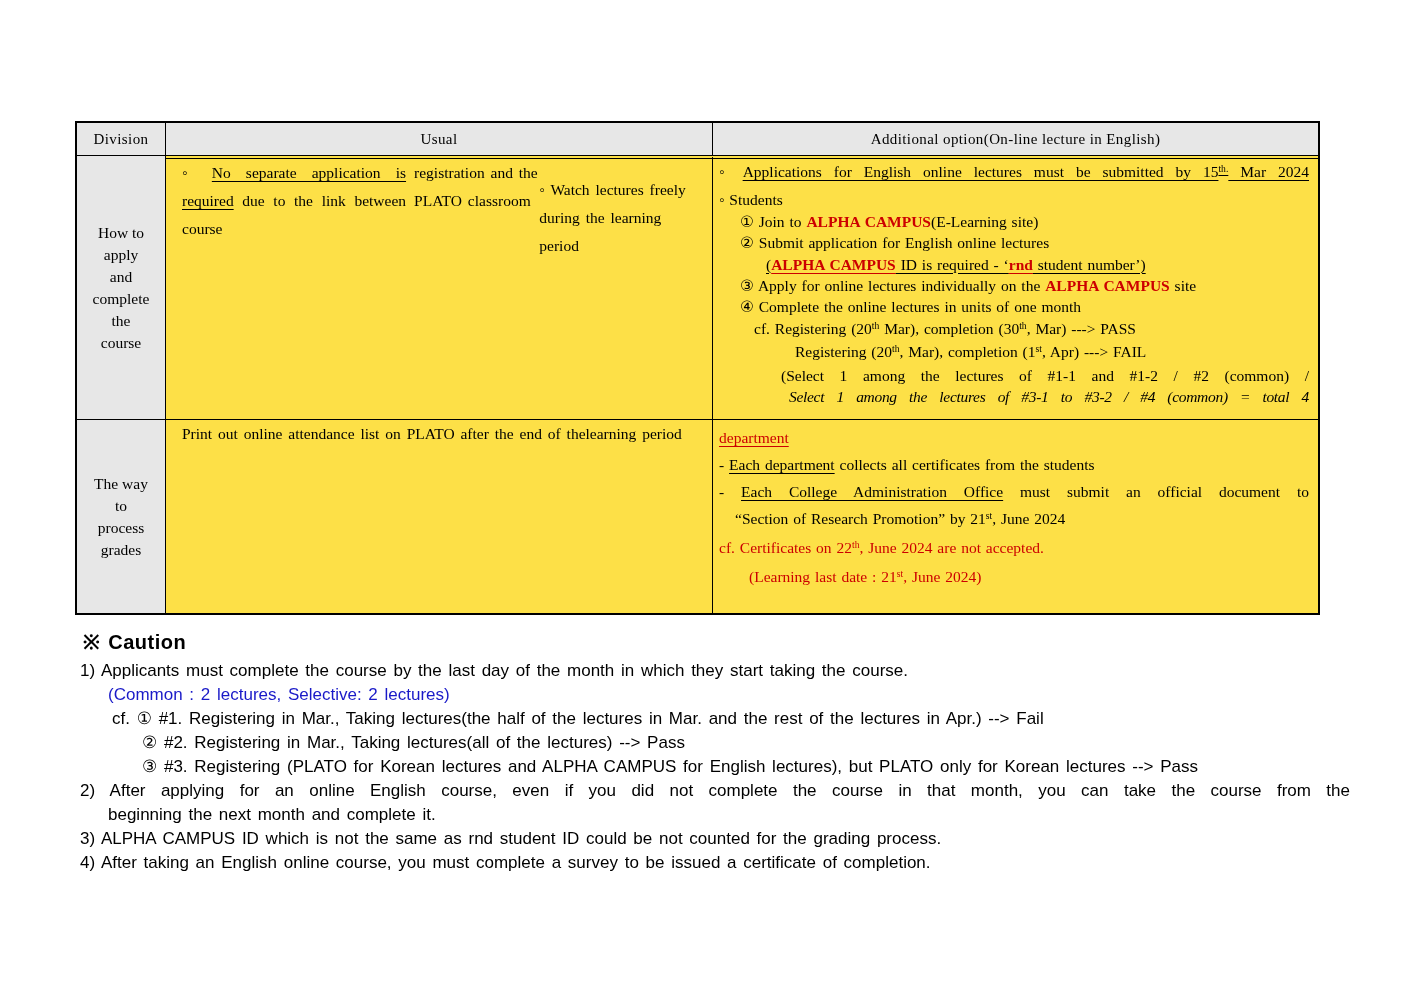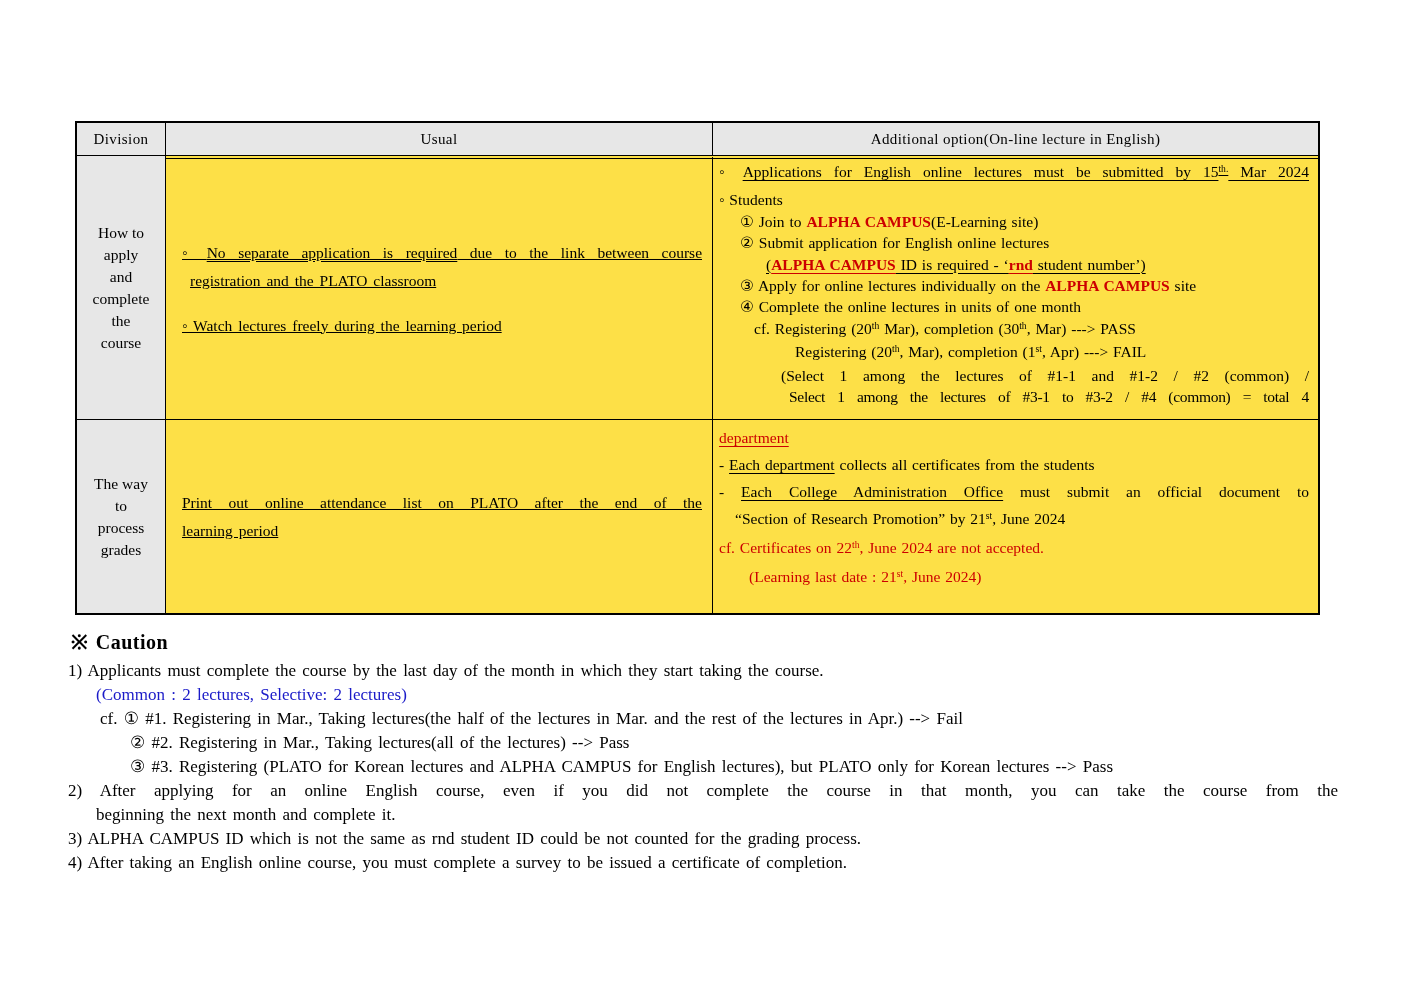--- a/index.html
+++ b/index.html
@@ -9,26 +9,26 @@
          grid-template-columns:89px 547px 1fr;grid-template-rows:32px 264px 194px;
          border:2px solid var(--border,#000);box-sizing:border-box;background:#fde047;}
   .cell{box-sizing:border-box;min-width:0;overflow:hidden;}
   .bR{border-right:1px solid var(--border,#000);}
   .bT1{border-top:1px solid var(--border,#000);}
   .bT2{border-top:4px double var(--border,#000);}
   .th{background:var(--header_bg,#e7e7e7);display:flex;align-items:center;justify-content:center;
       font-size:15px;letter-spacing:.4px;}
   .division{background:var(--header_bg,#e7e7e7);display:flex;align-items:center;justify-content:center;
       text-align:center;font-size:15.5px;line-height:22px;white-space:pre-line;}
-  .usual{display:flex;flex-direction:column;justify-content:center;
-      padding:0 10px 0 16px;font-size:15.5px;line-height:28px;word-spacing:2px;text-decoration:underline;}
+  .usual{display:flex;flex-direction:row;
+      padding:0 10px 0 16px;font-size:15.5px;line-height:28px;word-spacing:2px;}
   .addl{padding:2px 9px 0 6px;font-size:15.5px;line-height:21.4px;word-spacing:1px;}
   .addl2{padding:4px 9px 0 6px;font-size:15.5px;line-height:27px;word-spacing:1px;}
-  .caution{position:absolute;left:68px;top:630px;width:1270px;
-      font-family:Liberation Serif, serif;font-size:17px;line-height:24px;
+  .caution{position:absolute;left:80px;top:630px;width:1270px;
+      font-family:Liberation Sans, sans-serif;font-size:17px;line-height:24px;
       word-spacing:2px;color:#000;}
   .caution-title{font-size:20px;font-weight:bold;margin-bottom:5px;padding-left:3px;letter-spacing:.5px;}
   .line{min-height:1em;}
   .jfull{text-align:justify;text-align-last:justify;}
   .red{color:var(--red,#c00);}
   .blue{color:var(--blue,#1a1ac8);}
   .bold{font-weight:bold;}
   .ul{text-decoration:underline;text-underline-offset:3px;text-decoration-thickness:1px;}
   .sup{font-size:.62em;position:relative;top:-.5em;}
   .tight{letter-spacing:-.3px;}
@@ -58,21 +58,21 @@
         <div class="line jfull" style="margin-bottom: 5px;"><span class="">◦ </span><span class="ul">Applications for English online lectures must be submitted by 15</span><span class="ul sup">th.</span><span class="ul"> Mar 2024</span></div>
         <div class="line"><span class="">◦ Students</span></div>
         <div class="line" style="padding-left: 21px;"><span class="">① Join to </span><span class="red bold">ALPHA CAMPUS</span><span class="">(E-Learning site)</span></div>
         <div class="line" style="padding-left: 21px;"><span class="">② Submit application for English online lectures</span></div>
         <div class="line" style="padding-left: 47px;"><span class="ul">(</span><span class="red bold ul">ALPHA CAMPUS</span><span class="ul"> ID is required - ‘</span><span class="red bold ul">rnd</span><span class="ul"> student number’)</span></div>
         <div class="line" style="padding-left: 21px;"><span class="">③ Apply for online lectures individually on the </span><span class="red bold">ALPHA CAMPUS</span><span class=""> site</span></div>
         <div class="line" style="padding-left: 21px;"><span class="">④ Complete the online lectures in units of one month</span></div>
         <div class="line" style="padding-left: 35px;"><span class="">cf. Registering (20</span><span class="sup">th</span><span class=""> Mar), completion (30</span><span class="sup">th</span><span class="">, Mar) ---&gt; PASS</span></div>
         <div class="line" style="padding-left: 76px;"><span class="">Registering (20</span><span class="sup">th</span><span class="">, Mar), completion (1</span><span class="sup">st</span><span class="">, Apr) ---&gt; FAIL</span></div>
         <div class="line jfull" style="padding-left: 62px;"><span class="">(Select 1 among the lectures of #1-1 and #1-2 / #2 (common) /</span></div>
-        <div class="line jfull tight" style="padding-left: 70px;"><span class="">Select 1 among the lectures of #3-1 to #3-2 / #4 (common) = total 4</span></div>
+        <div class="line jfull tight" style="padding-left: 70px; font-style: italic;"><span class="">Select 1 among the lectures of #3-1 to #3-2 / #4 (common) = total 4</span></div>
       </div>
 
     <div class="cell division bR bT1">The way
 to
 process
 grades</div>
     <div class="cell usual bR bT1">
         <div class="line jfull"><span class="">Print out online attendance list on PLATO after the end of the</span></div>
         <div class="line"><span class="">learning period</span></div>
       </div>

